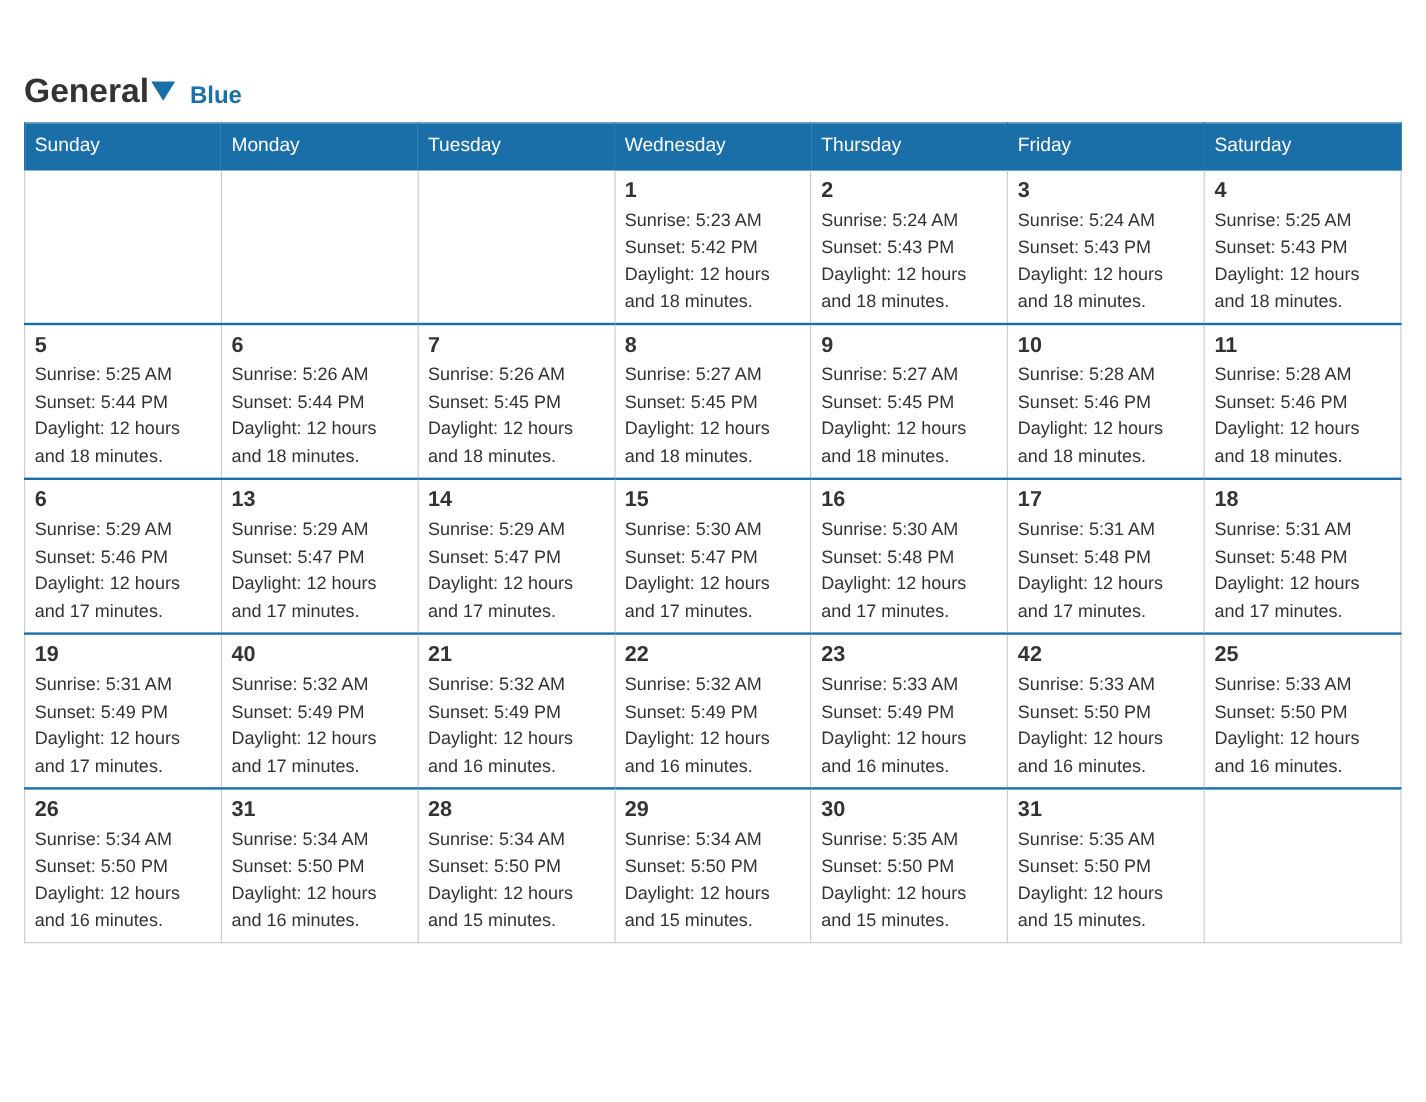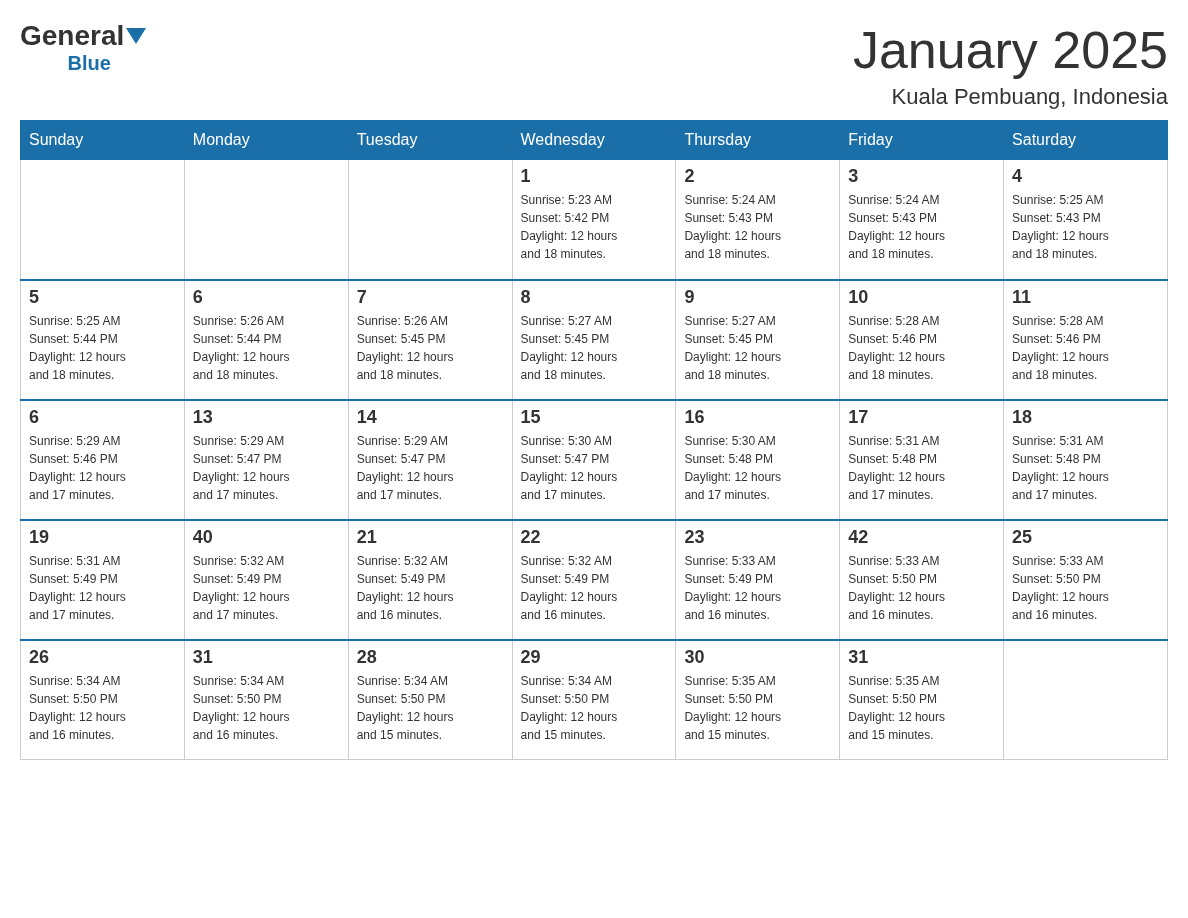--- a/index.html
+++ b/index.html
@@ -11,22 +11,23 @@
       min-height: 918px;
     }
     .header {
       display: flex;
       justify-content: space-between;
       align-items: flex-start;
       margin-bottom: 10px;
     }
     .logo {
       display: flex;
-      flex-direction: column;
-      align-items: center;
+      flex-direction: row;
+      align-items: flex-end;
+      margin-top: 40px;
     }
     .logo-text {
       display: flex;
       align-items: center;
       font-size: 28px;
       font-weight: bold;
       color: #333;
     }
     .logo-general { color: #333; }
     .logo-triangle {
@@ -77,21 +78,21 @@
       width: 14.28%;
       height: 120px;
     }
     .day-number {
       font-size: 18px;
       font-weight: bold;
       color: #333;
       margin-bottom: 4px;
     }
     .day-info {
-      font-size: 12px;
+      font-size: 15px;
       color: #333;
       line-height: 1.5;
     }
     .empty-cell {
       background: #fff;
     }
     .row-divider td {
       border-top: 2px solid #1a6fa8;
     }
   </style>
@@ -101,24 +102,20 @@
 <div class="header">
   <div class="logo">
     <div class="logo-text">
       <span class="logo-general">General</span>
       <span class="logo-triangle"></span>
     </div>
     <div style="margin-left: 10px;">
       <span class="logo-blue">Blue</span>
     </div>
   </div>
-  <div class="title-section">
-    <div class="month-title">January 2025</div>
-    <div class="location-title">Kuala Pembuang, Indonesia</div>
-  </div>
 </div>
 
 <table class="calendar">
   <thead>
     <tr>
     <th>Sunday</th>
         <th>Monday</th>
         <th>Tuesday</th>
         <th>Wednesday</th>
         <th>Thursday</th>

